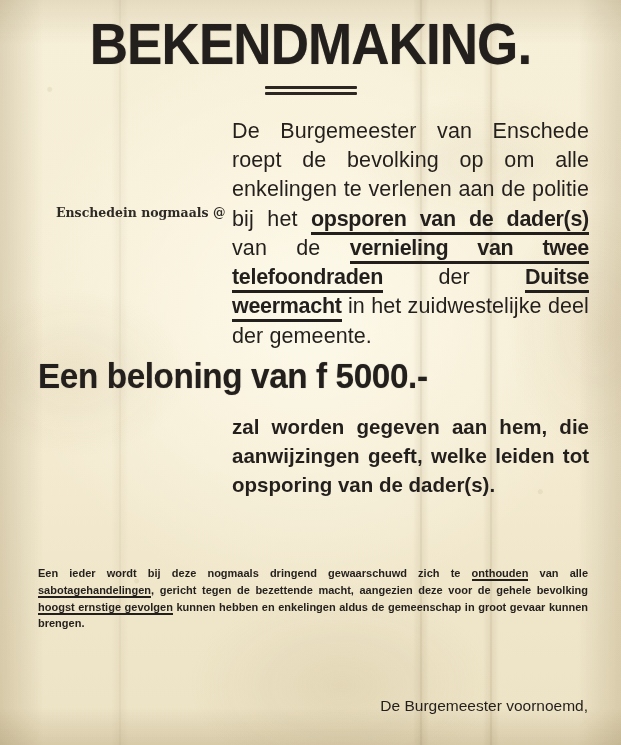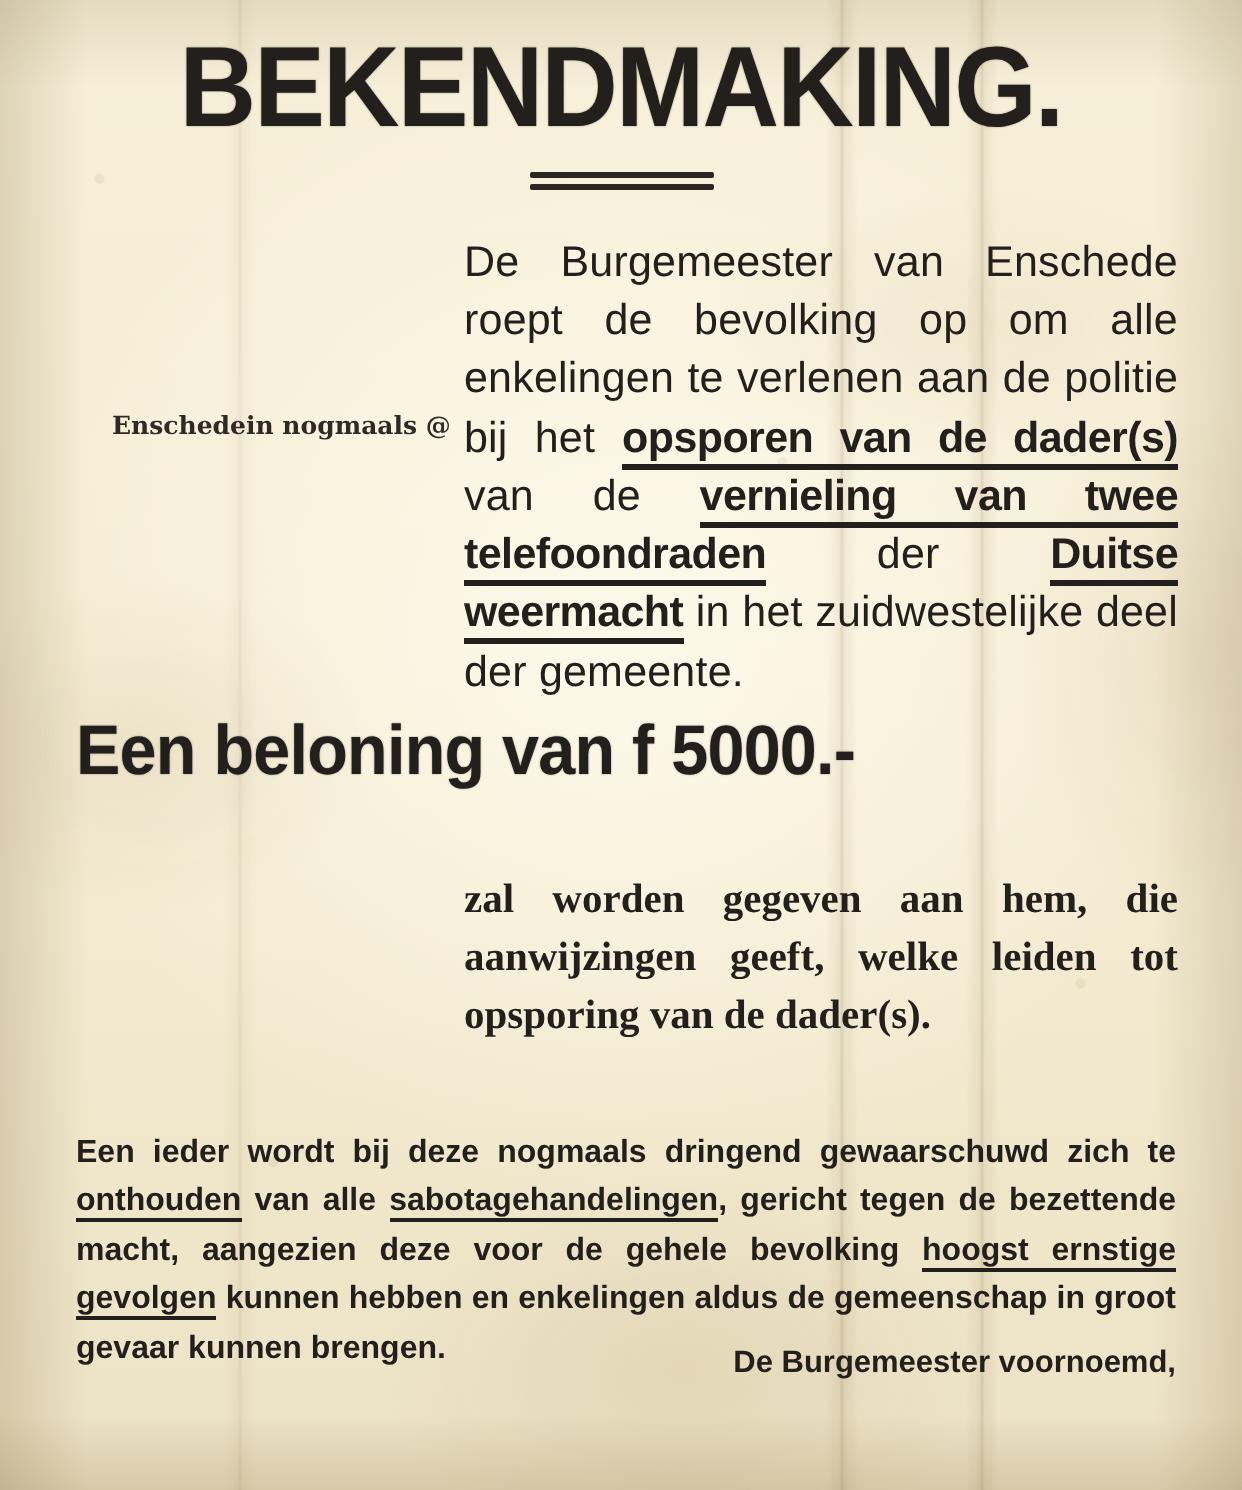--- a/index.html
+++ b/index.html
@@ -147,39 +147,40 @@
     transform-origin: 0 50%;
     white-space: nowrap;
     text-shadow: 0 0 1px rgba(35,31,28,.45);
   }
 
   
   .warning {
     position: absolute;
     left: 38px;
     width: 550px;
-    font-size: 16px;
+    font-size: 11px;
     line-height: 1.53;
     font-weight: 700;
     text-align: justify;
     text-align-last: left;
     letter-spacing: 0;
   }
   .warning u {
     text-decoration: none;
     border-bottom: 2px solid #231f1c;
     padding-bottom: 0px;
   }
 
   
   .sign {
     position: absolute;
     right: 33px;
     text-align: center;
-    font-weight: 700;
+    font-weight: 400;
+    margin-top: 24px;
   }
   .sign .l1 { font-size: 15.5px; }
   .sign .l2 {
     font-size: 18px;
     letter-spacing: 2.4px;
     margin-top: 3px;
   }
 
   .place-date {
     position: absolute;
@@ -219,21 +220,21 @@
 
     <div class="rules">
       <div class="r"></div>
       <div class="r"></div>
     </div>
 
     <div class="col para" style="top:117px;"><span>De Burgemeester van Enschede roept de bevolking op om alle enkelingen te verlenen aan de politie bij het </span><b>opsporen van de dader(s)</b><span> van de </span><b>vernieling van twee telefoondraden</b><span> der </span><b>Duitse weermacht</b><span> in het zuidwestelijke deel der gemeente.</span></div>
 
     <div class="reward" style="top:358px;">Een beloning van f 5000.-</div>
 
-    <div class="col para-mid" style="top:436px;font-family:Liberation Serif, serif;">zal worden gegeven aan hem, die aanwijzingen geeft, welke leiden tot opsporing van de dader(s).</div>
+    <div class="col para-mid" style="top:413px;">zal worden gegeven aan hem, die aanwijzingen geeft, welke leiden tot opsporing van de dader(s).</div>
 
 
     <div class="warning" style="top:565px;"><span>Een ieder wordt bij deze nogmaals dringend gewaarschuwd zich te </span><u>onthouden</u><span> van alle </span><u>sabotagehandelingen</u><span>, gericht tegen de bezettende macht, aangezien deze voor de gehele bevolking </span><u>hoogst ernstige gevolgen</u><span> kunnen hebben en enkelingen aldus de gemeenschap in groot gevaar kunnen brengen.</span></div>
 
     <div class="sign" style="top:673px;">
       <div class="l1">De Burgemeester voornoemd,</div>
     </div>
 
 
     <div class="watermark">Enschedein nogmaals @</div>

